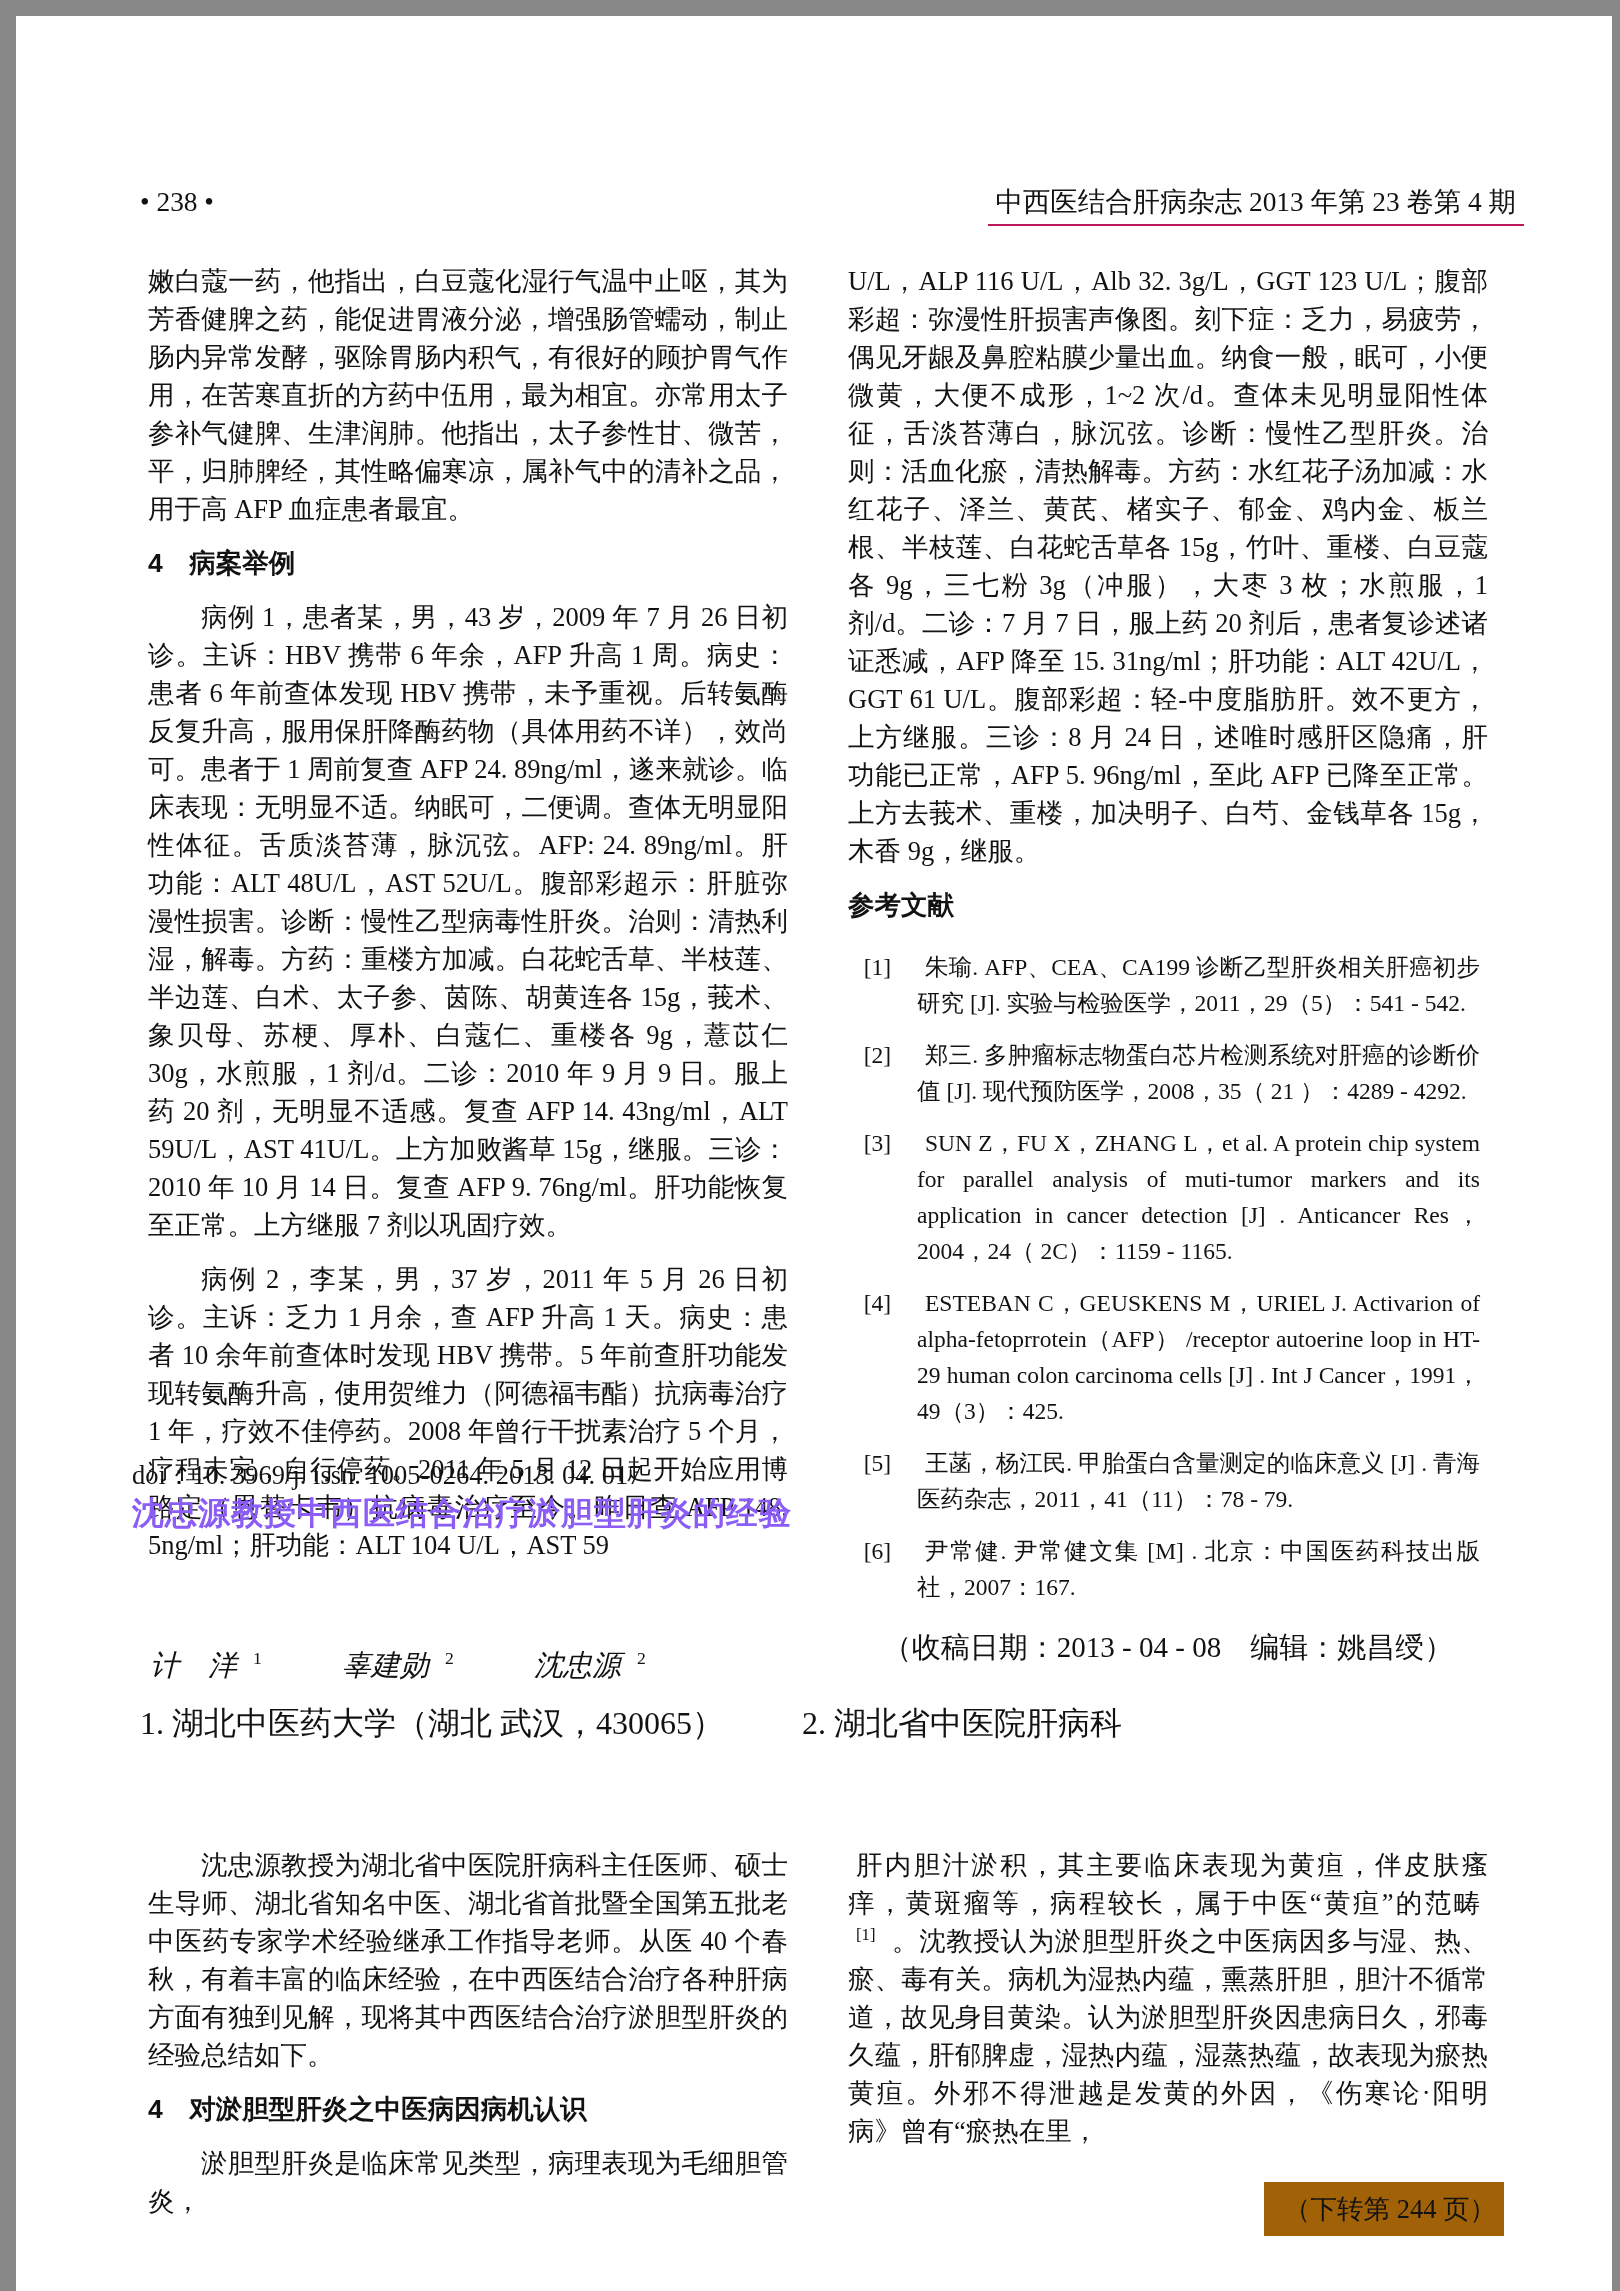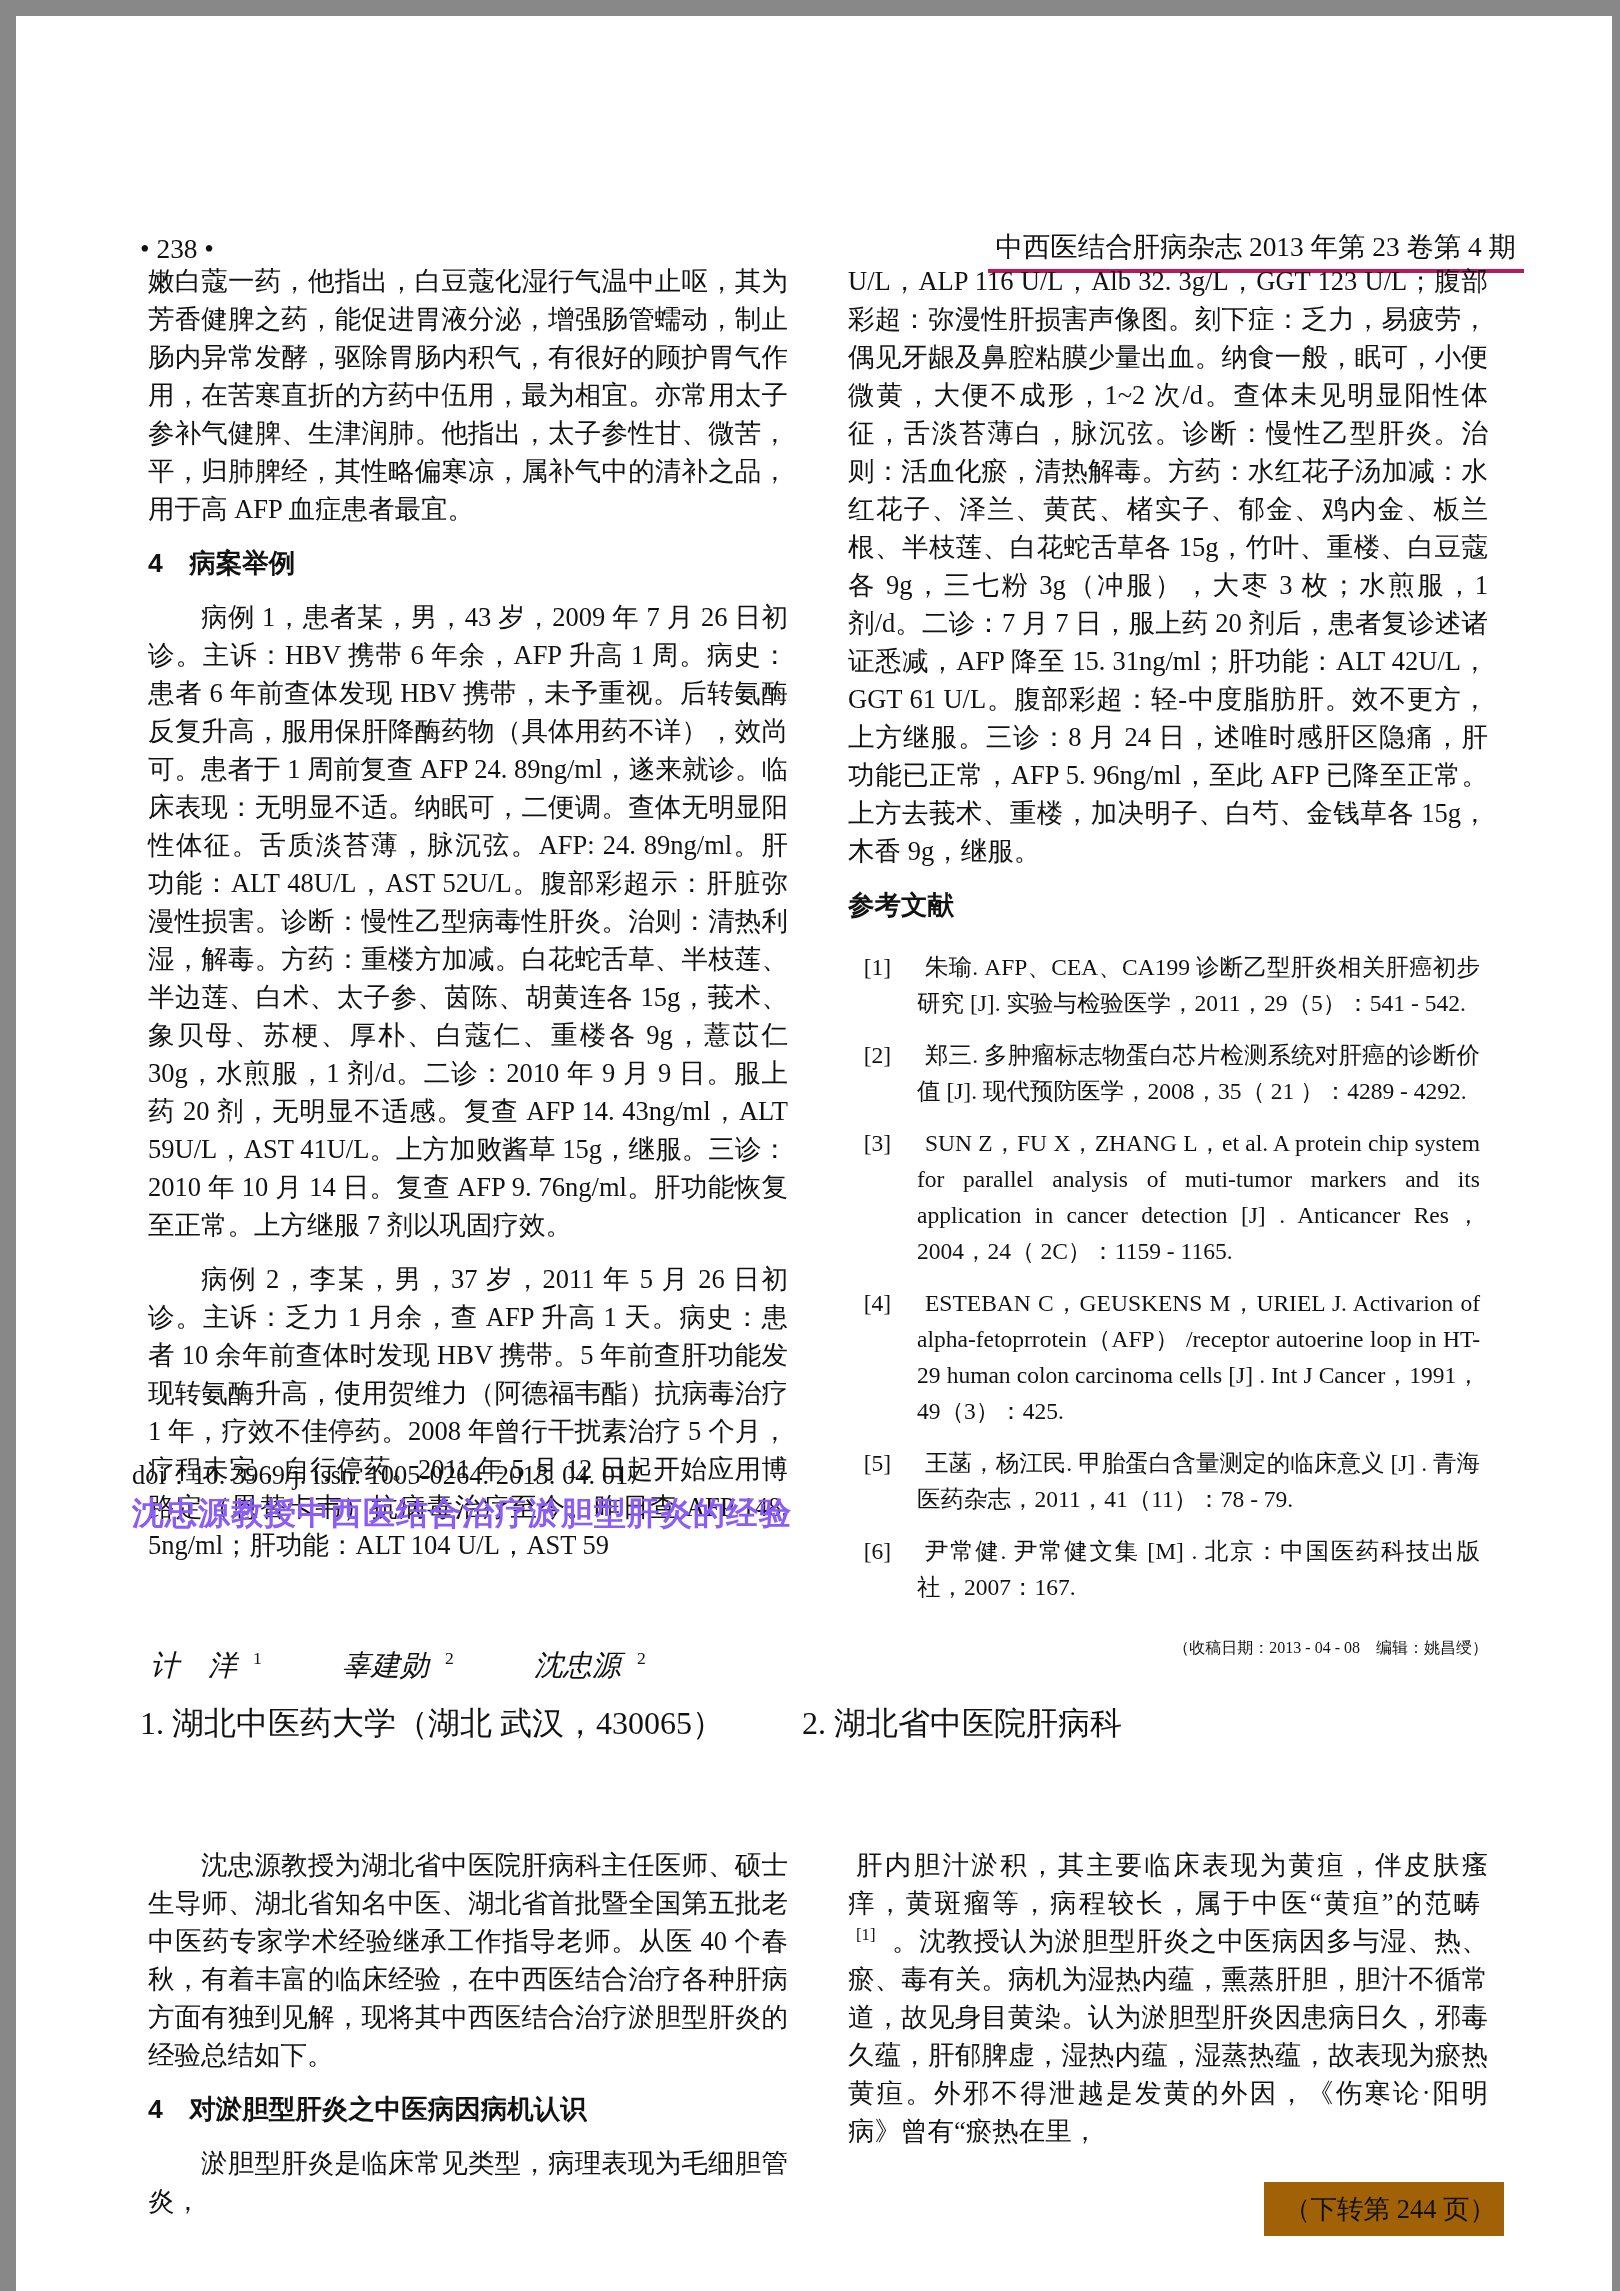--- a/index.html
+++ b/index.html
@@ -12,42 +12,42 @@
     color:#121212;
     font-family:"Liberation Serif", serif;
     overflow:hidden;
   }
   
   .hdr {
     position:absolute; top:155px; left:108px; width:1408px;
     display:flex; justify-content:space-between; align-items:flex-end;
     font-size:27.4px; line-height:31px;
   }
-  .journal-title { border-bottom:4px solid #be185d; padding-bottom:5.9px;margin-top:45px; }
+  .journal-title { border-bottom:2px solid #be185d; padding-bottom:5.9px; }
   
   .cols { position:absolute; left:108px; width:1408px; display:flex; gap:28px; }
   .cols-a1 { top:222px; }
   .cols-a2 { top:1806px; }
   .col { width:672px; }
   .body-text { font-size:26.5px; line-height:38px; text-align:justify; }
   .indent { text-indent:2em; }
   .sec-heading {
     font-family:"Liberation Sans", sans-serif;
     font-weight:bold; font-size:26.5px; line-height:38px;
     text-align:left;
   }
   
   .ref-heading {
     font-family:"Liberation Sans", sans-serif;
     font-weight:bold; font-size:26.5px; line-height:39px;
   }
   .ref-list { font-size:23.5px; line-height:36px; text-align:justify; }
   .ref { position:relative; padding-left:69px; }
   .ref-label { position:absolute; left:7.8px; top:0; }
-  .received { font-size:16px; line-height:37px; text-align:right; margin-top:0; }
+  .received { font-size:29px; line-height:37px; text-align:center; margin-top:0; }
   
   .doi { position:absolute; top:1433px; left:108px; font-size:26.5px; }
   .a2-title {
     position:absolute; top:1468px; left:108px;
     font-family:"Liberation Sans", sans-serif;
     font-weight:bold; font-size:32px; letter-spacing:1px; color:#8b5cf6;
   }
   .authors { position:absolute; top:1622px; left:110px; font-size:29px; font-style:italic; }
   .author { margin-right:41px; }
   .author sup { font-size:17.6px; font-style:normal; }

